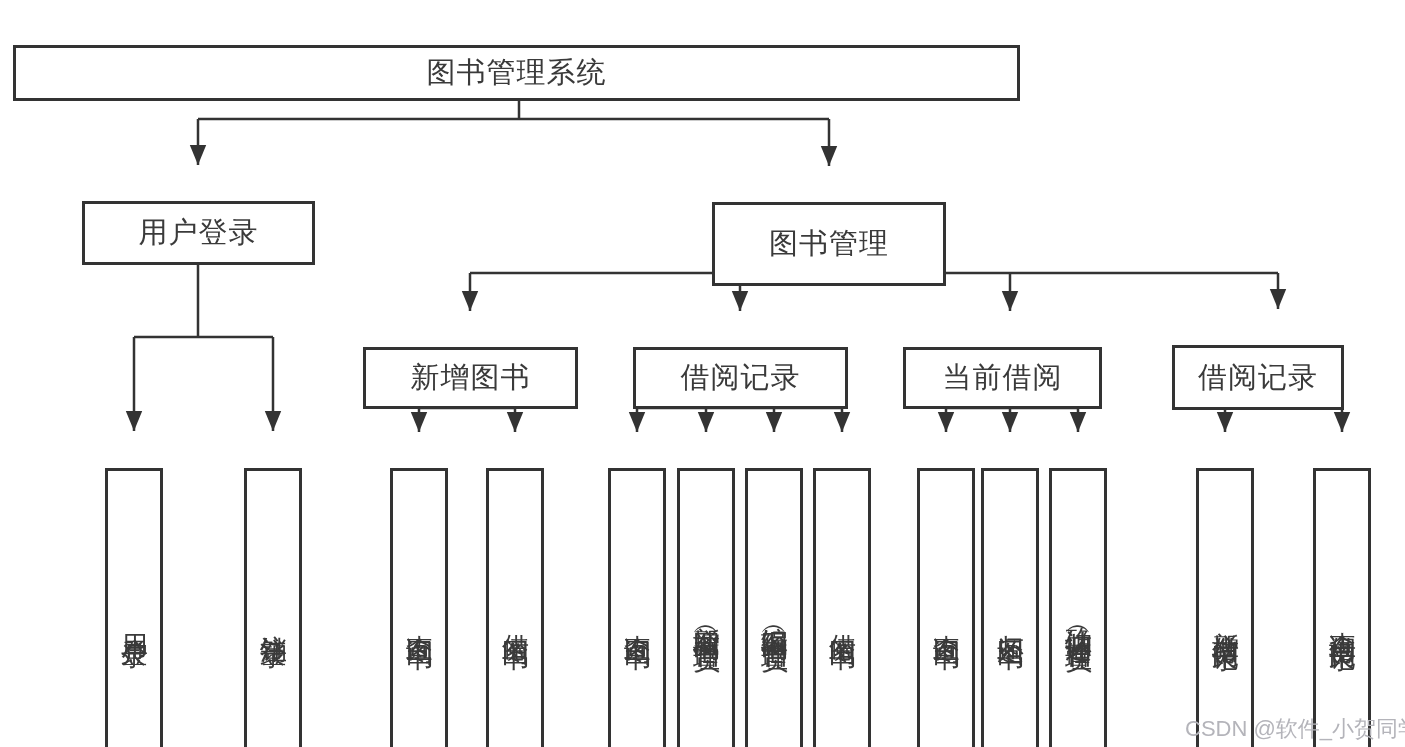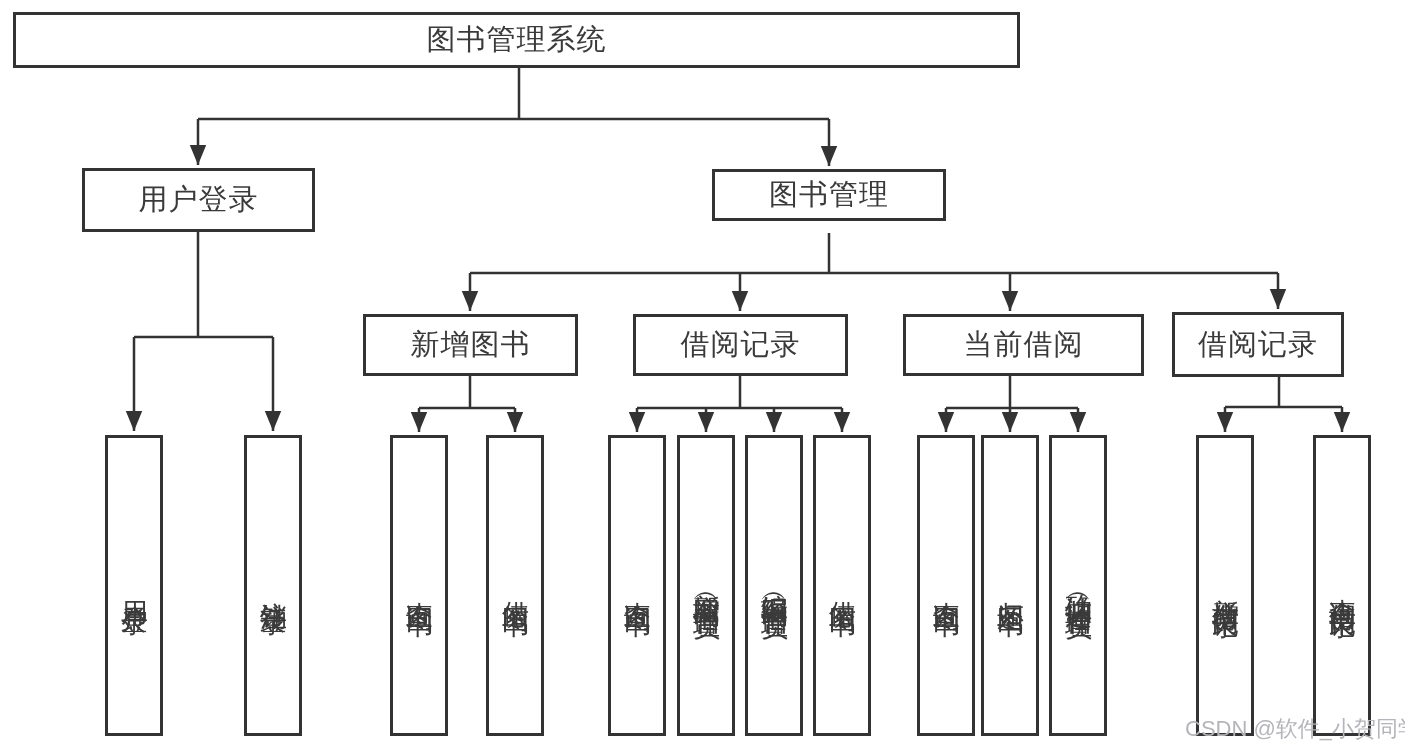--- a/index.html
+++ b/index.html
@@ -14,20 +14,21 @@
   .box{
     position:absolute;
     box-sizing:border-box;
     border:3px solid #333333;
     background:#ffffff;
     display:flex;
     align-items:center;
     justify-content:center;
     color:#3a3a3a;
     z-index:2;
+    margin-top:33px;
   }
   .box.h span{
     font-size:29px;
     letter-spacing:1px;
     white-space:nowrap;
   }
   .box.v span{
     writing-mode:vertical-rl;
     text-orientation:mixed;
     font-size:27px;
@@ -87,31 +88,31 @@
     </g>
   </svg>
 
   <div class="box h" style="left:13px;top:12px;width:1007px;height:56px">
     <span>图书管理系统</span>
   </div>
 
   <div class="box h" style="left:82px;top:168px;width:233px;height:64px">
     <span>用户登录</span>
   </div>
-  <div class="box h" style="left:712px;top:169px;width:234px;height:52px">
+  <div class="box h" style="left:712px;top:169px;width:234px;height:84px">
     <span>图书管理</span>
   </div>
 
   <div class="box h" style="left:363px;top:314px;width:215px;height:62px">
     <span>新增图书</span>
   </div>
   <div class="box h" style="left:633px;top:314px;width:215px;height:62px">
     <span>借阅记录</span>
   </div>
-  <div class="box h" style="left:903px;top:314px;width:241px;height:62px">
+  <div class="box h" style="left:903px;top:314px;width:199px;height:62px">
     <span>当前借阅</span>
   </div>
   <div class="box h" style="left:1172px;top:312px;width:172px;height:65px">
     <span>借阅记录</span>
   </div>
 
   <div class="box v" style="left:105px;top:435px;width:58px;height:301px">
     <span>用户登录</span>
   </div>
   <div class="box v" style="left:244px;top:435px;width:58px;height:301px">

